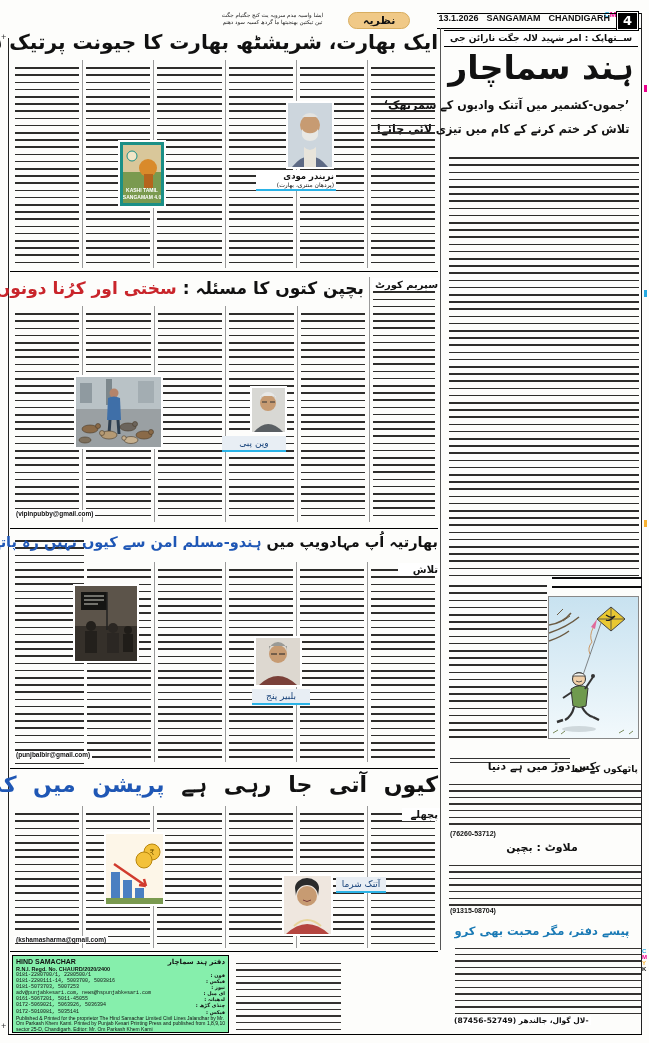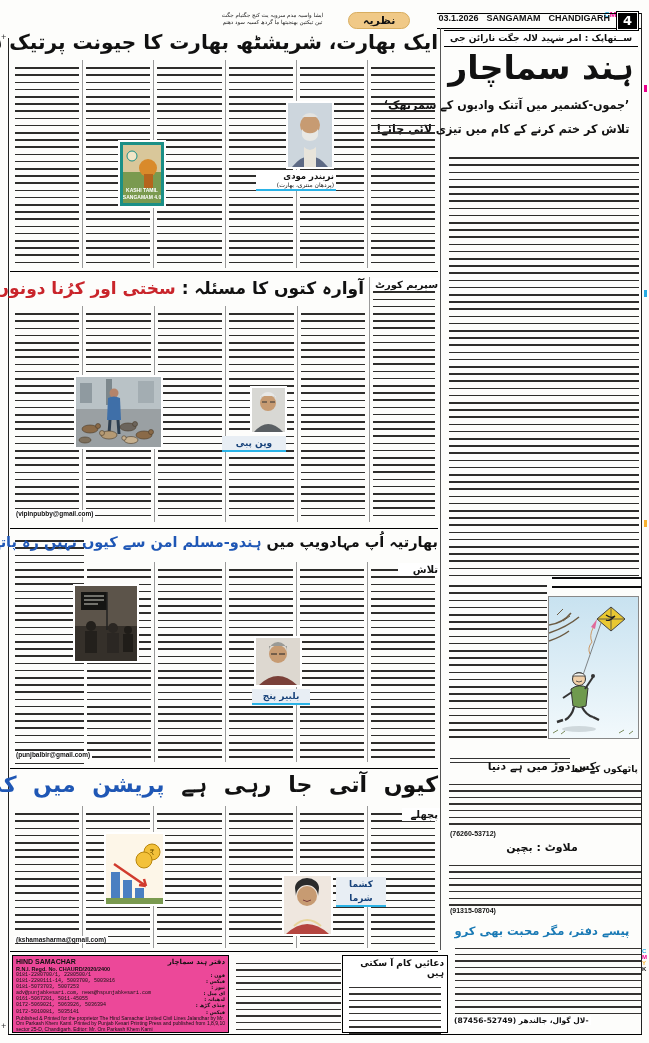--- a/index.html
+++ b/index.html
@@ -26,21 +26,21 @@
   .h1{font-size:20px;font-weight:bold;letter-spacing:-0.3px;}
   .h2{font-size:17px;font-weight:bold;}
   .h3{font-size:14.5px;font-weight:bold;letter-spacing:-0.4px;}
   .h4{font-size:22px;font-weight:bold;word-spacing:9px;}
   .acc-red{color:#c9252b;}
   .acc-blue{color:#1f57b5;}
   .lead-word{background:#fff;font-weight:bold;font-size:10px;direction:rtl;padding:1px 2px;}
   .email{font-family:"Liberation Sans",sans-serif;font-size:6.5px;font-weight:bold;background:#fff;
          direction:ltr;padding:0 2px;}
   .author-label{background:#e8eef4;border-bottom:2px solid #2bb3e6;color:#17427a;
-        font-weight:bold;font-size:9px;text-align:center;direction:rtl;line-height:14px;}
+        font-weight:normal;font-size:9px;text-align:center;direction:rtl;line-height:14px;}
   .ph{background:#fff;padding:2px;box-sizing:border-box;}
   .ph svg{display:block;}
   
   .founder{border-top:1.3px solid #000;border-bottom:1px solid #000;font-size:9px;font-weight:bold;
            direction:rtl;text-align:center;line-height:15px;background:#fff;}
   .masthead{font-size:33px;font-weight:bold;direction:rtl;text-align:center;letter-spacing:-1px;}
   .rhl{font-size:12px;font-weight:bold;direction:rtl;text-align:center;white-space:nowrap;
        transform:scaleX(.93);transform-origin:center;}
   .ltr-title{font-size:11px;font-weight:bold;direction:rtl;text-align:center;}
   .phone{font-family:"Liberation Sans",sans-serif;font-size:7px;font-weight:bold;direction:ltr;}
@@ -50,21 +50,21 @@
   
   .badge{background:#f0c987;border:1px solid #d8ad5f;border-radius:9px;font-size:11px;font-weight:bold;
          direction:rtl;padding:0 14px;line-height:15px;}
   .dateline{display:flex;align-items:center;justify-content:flex-end;gap:4px;
             font-family:"Liberation Sans",sans-serif;font-size:9px;font-weight:bold;}
   .dot{width:4px;height:4px;border-radius:50%;background:#f5a623;display:inline-block;}
   .pagebox{background:#000;color:#fff;font-size:13px;font-weight:bold;text-align:center;
            line-height:18px;box-shadow:inset 0 0 0 1px #fff;border:1px solid #000;}
   .motto{font-size:5.5px;direction:rtl;text-align:center;color:#222;line-height:1.2;}
   
-  .imprint{border:1px solid #000;box-sizing:border-box;padding:2px 3px;overflow:hidden;background:#ec4899;}
+  .imprint{border:1px solid #000;box-sizing:border-box;padding:2px 3px;overflow:hidden;background:#86efac;}
   .imp-head{display:flex;justify-content:space-between;align-items:baseline;}
   .imp-name-en{font-family:"Liberation Sans",sans-serif;font-size:7px;font-weight:bold;}
   .imp-name-ur{font-size:7px;font-weight:bold;direction:rtl;}
   .imp-rni{font-family:"Liberation Sans",sans-serif;font-size:5.5px;font-weight:bold;}
   .imp-row{display:flex;justify-content:space-between;font-size:5px;line-height:1.22;}
   .imp-row .v{font-family:"Liberation Mono",monospace;direction:ltr;}
   .imp-row .l{direction:rtl;font-weight:bold;}
   .imp-pub{font-family:"Liberation Sans",sans-serif;font-size:5px;line-height:1.15;margin-top:1px;}
   .cmyk span{font-size:8px;font-weight:bold;font-family:"Liberation Sans",sans-serif;}
   .cmyk .c{color:#29abe2}.cmyk .m{color:#ec008c}.cmyk .y{color:#f9b233}.cmyk .k{color:#111}
@@ -108,21 +108,21 @@
       <div class="rule-h"></div>
     </div>
   <div class="abs" style="left:440px;top:28px;width:0;height:922px;border-left:1px solid #555;"></div>
 
   <div class="abs motto" style="left:205px;top:12px;width:135px;">
     <div>ایشا واسیہ مدم سرویہ یت کنچ جگتیام جگت</div>
     <div>تین تیکتین بھنجیتھا ما گردھ کسیہ سود دھنم</div>
   </div>
   <div class="abs badge" style="left:348px;top:12px;">نظریہ</div>
   <div class="abs dateline" style="left:442px;top:13px;width:168px;">
-    <span>03.1.2026</span>
+    <span>13.1.2026</span>
     <span class="dot"></span>
     <span>SANGAMAM</span>
     <span class="dot"></span>
     <span>CHANDIGARH</span>
   </div>
   <div class="abs pagebox" style="left:616px;top:11px;width:21px;height:18px;">4</div>
 
   <div class="abs masthead" style="left:444px;top:48px;width:194px;">ہند سماچار</div>
   <div class="abs founder" style="left:444px;top:30px;width:194px;">ســتھاپک : امر شہید لالہ جگت نارائن جی</div>
   <div class="abs rhl" style="left:446px;top:98px;width:190px;">’جموں-کشمیر میں آتنک وادیوں کے سمرتھک‘</div>
@@ -217,21 +217,21 @@
   </div>
   <div class="abs" style="left:256px;top:170px;width:76px;background:#fff;border-bottom:2px solid #2bb3e6;padding:1px 2px;">
     <div class="ur b" style="font-size:8.5px;text-align:right;">نریندر مودی</div>
     <div class="ur" style="font-size:6px;text-align:right;">(پردھان منتری، بھارت)</div>
   </div>
 
   <div class="abs" style="left:10px;top:271px;width:428px;">
       <div class="rule-h"></div>
     </div>
   <div class="abs ur h2 ctr nowrap" style="left:14px;top:278px;width:350px;">
-    <span>آوارہ کتوں کا مسئلہ :</span>
+    <span>بچپن کتوں کا مسئلہ :</span>
     <span class="acc-red">سختی اور کرُنا دونوں ضروری</span>
   </div>
   <div class="abs gk" style="left:369px;top:277px;width:69px;height:245px;border-left:1px solid #9a9a9a;box-sizing:border-box;"></div>
   <div class="abs lead-word" style="left:372px;top:278px;width:64px;">سپریم کورٹ</div>
   <div class="abs band" style="left:12px;top:306px;width:356px;height:216px;">
     <div class="col gk"></div>
     <div class="col gk"></div>
     <div class="col gk"></div>
     <div class="col gk"></div>
     <div class="col gk"></div>
@@ -356,21 +356,21 @@
   <div class="abs ph" style="left:282px;top:874px;width:51px;height:62px;">
     <svg width="47" height="58" viewBox="0 0 47 58">
       <rect width="47" height="58" fill="#efe7df"></rect>
       <circle cx="23" cy="20" r="10" fill="#c79b72"></circle>
       <path d="M12,20 a11,11 0 0 1 22,0 l1,-8 a12,10 0 0 0 -24,0 z" fill="#2b2b2b"></path>
       <path d="M19,24 q4,3 8,0" stroke="#7a3b3b" stroke-width="1" fill="none"></path>
       <path d="M2,58 q21,-20 43,0 z" fill="#b5453f"></path>
       <path d="M10,50 q13,-12 27,0" stroke="#e8d49a" stroke-width="2" fill="none"></path>
     </svg>
   </div>
-  <div class="abs author-label" style="left:336px;top:877px;width:50px;">کشما شرما</div>
+  <div class="abs author-label" style="left:336px;top:877px;width:50px;">آتنک شرما</div>
   <div class="abs email" style="left:14px;top:936px;">(kshamasharma@gmail.com)</div>
 
   <div class="abs" style="left:10px;top:951px;width:428px;">
       <div class="rule-h"></div>
     </div>
 
   <div class="abs imprint" style="left:12px;top:955px;width:217px;height:78px;">
     <div class="imp-head">
       <span class="imp-name-en">HIND SAMACHAR</span>
       <span class="imp-name-ur">دفتر ہند سماچار</span>
@@ -403,21 +403,17 @@
     <div class="imp-row">
         <span class="v">0172-5010081, 5035141</span>
         <span class="l">فیکس :</span>
       </div>
     <div class="imp-pub">Published &amp; Printed for the proprietor The Hind Samachar Limited Civil Lines Jalandhar by Mr. Om Parkash Khem Karni. Printed by Punjab Kesari Printing Press and published from 1,8,9,10 sector 25-D, Chandigarh. Editor: Mr. Om Parkash Khem Karni</div>
 
   </div>
 
   <div class="abs gks" style="left:233px;top:956px;width:105px;height:74px;"></div>
 
-  <div class="abs duabox" style="left:342px;top:955px;width:106px;height:78px;">
-    <div class="dua-title">دعائیں کام آ سکتی ہیں</div>
-    <div class="gks" style="height:58px;margin-top:2px;"></div>
-  </div>
 
   <div class="abs gks" style="left:452px;top:947px;width:186px;height:68px;"></div>
   <div class="abs sig" style="left:452px;top:1016px;">-لال گوال، جالندھر (52749-87456)</div>
 
 </div>
 
 </body></html>

